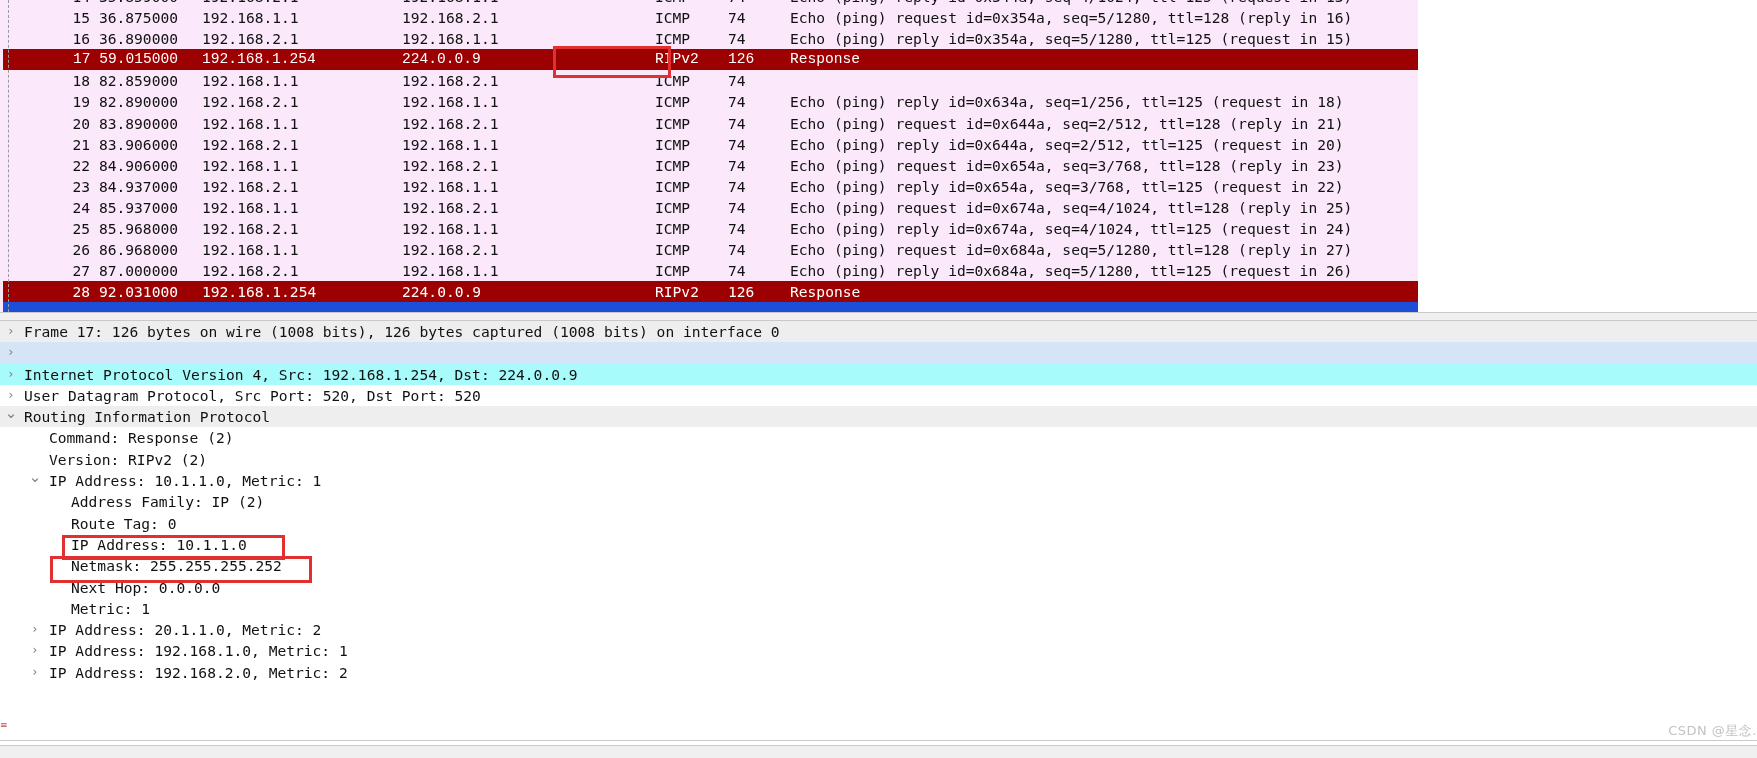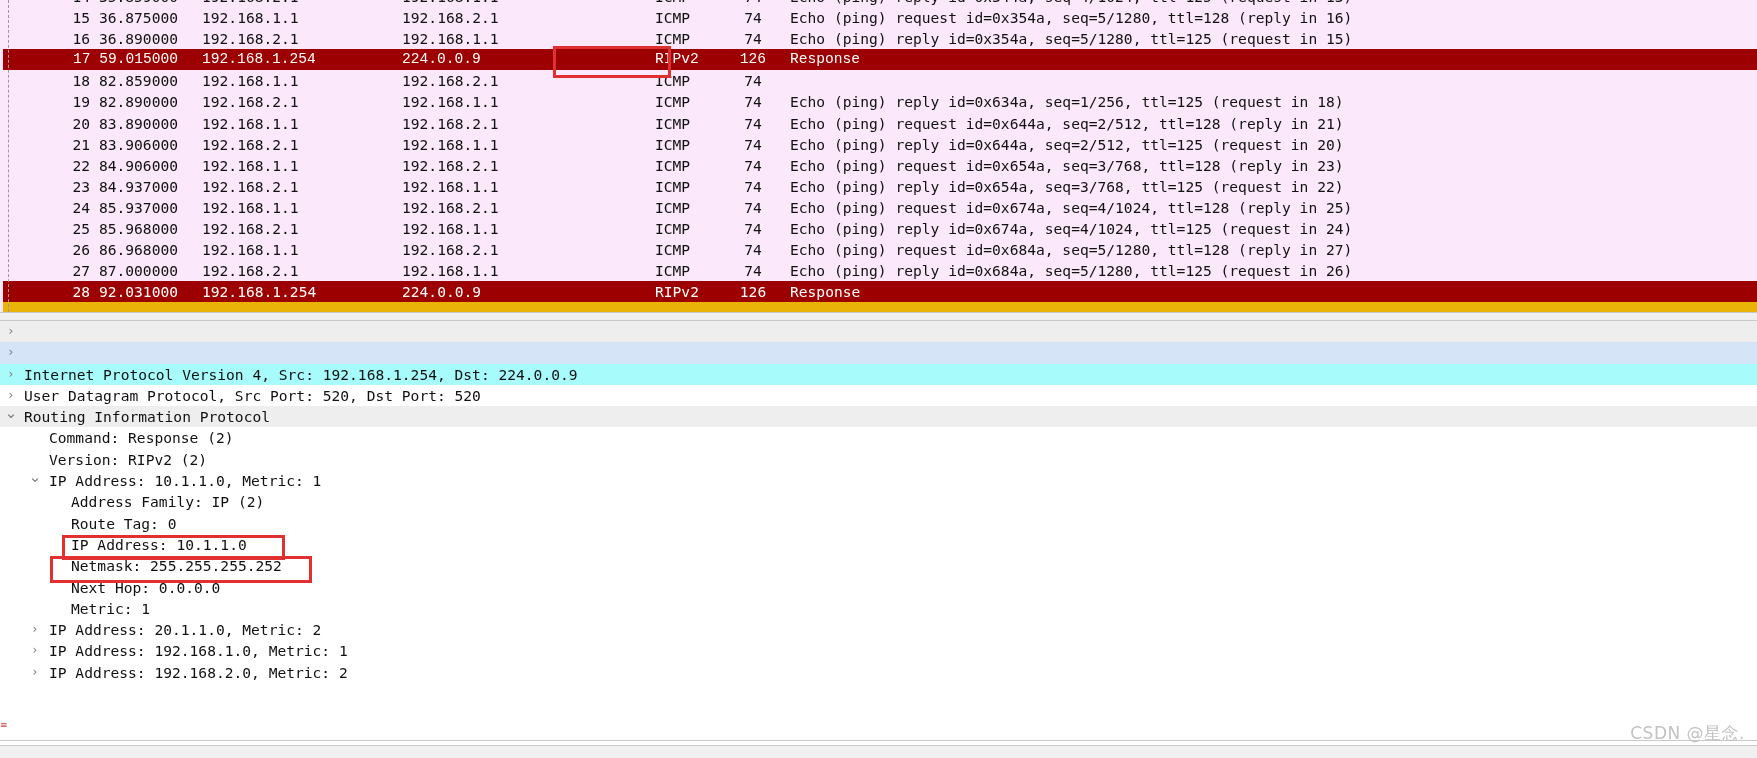--- a/index.html
+++ b/index.html
@@ -12,24 +12,24 @@
     height: 758px;
     position: relative;
     overflow: hidden;
     font-family: "DejaVu Sans Mono", "Liberation Mono", monospace;
   }
 
   
   #packet-list {
     position: absolute;
     left: 0; top: 0;
-    width: 1757px;
+    width: 1418px;
     height: 312px;
     overflow: hidden;
-    background: #eab308;
+    background: #1d4ed8;
   }
   .plist-inner {
     position: absolute;
     left: 0;
     top: -14px;            
     width: 1757px;
   }
   .prow {
     height: 21.1px;
     line-height: 21.1px;
@@ -46,21 +46,21 @@
   .prow.selected {
     background: #9c0000;
     color: #ffffff;
     font-family: Liberation Mono, monospace;
   }
   .pcell { position: absolute; top: 0; }
   .c-no    { left: 0;    width: 178px; text-align: right; }
   .c-src   { left: 202px; }
   .c-dst   { left: 402px; }
   .c-proto { left: 655px; }
-  .c-len   { left: 728px; width: 50px; text-align: center;}
+  .c-len   { left: 728px; width: 50px; text-align: left;}
   .c-info  { left: 790px; }
 
   
   .plist-margin {
     position: absolute;
     left: 8px; top: 0;
     width: 0;
     height: 312px;
     border-left: 1px dashed #9a9a9a;
     z-index: 4;
@@ -162,23 +162,23 @@
     width: 9px; height: 14px;
     color: #d04040;
     font-size: 9px;
     line-height: 14px;
     font-family: "DejaVu Sans", sans-serif;
   }
 
   
   #watermark {
     position: absolute;
-    right: 12px;
+    right: 0;
     top: 722px;
-    font-size: 17px;
+    font-size: 13px;
     color: #c2c2c2;
     font-family: "DejaVu Sans", sans-serif;
     letter-spacing: 0.5px;
     z-index: 20;
   }
 </style>
 </head>
 <body>
 
 <div id="packet-list">
@@ -306,20 +306,21 @@
       </div>
     </div>
 </div>
 
 <div id="splitter"></div>
 
 <div id="detail-pane">
   <div id="detail-rows">
       <div class="drow lvl0 hl-grey">
         <span class="twisty">›</span>
+        <span class="dtext">Frame 17: 126 bytes on wire (1008 bits), 126 bytes captured (1008 bits) on interface 0</span>
       </div>
       <div class="drow lvl0 hl-blue">
         <span class="twisty">›</span>
       </div>
       <div class="drow lvl0 hl-cyan">
         <span class="twisty">›</span>
         <span class="dtext">Internet Protocol Version 4, Src: 192.168.1.254, Dst: 224.0.0.9</span>
       </div>
       <div class="drow lvl0">
         <span class="twisty">›</span>

